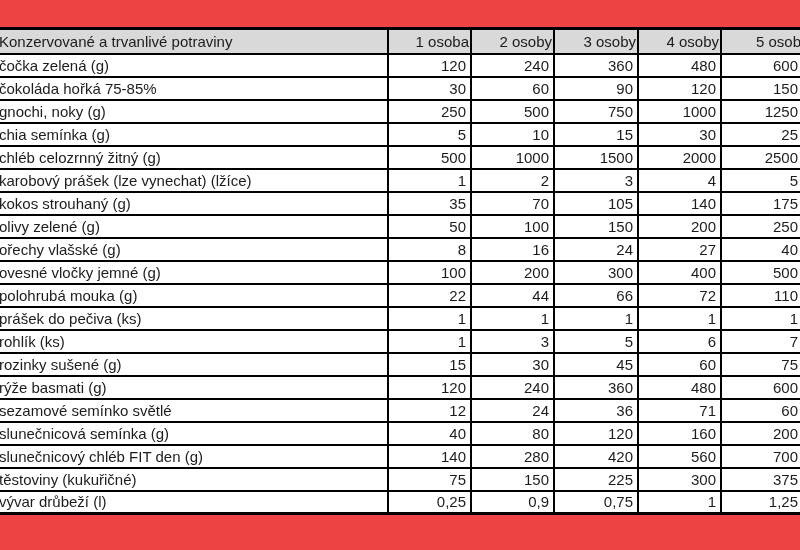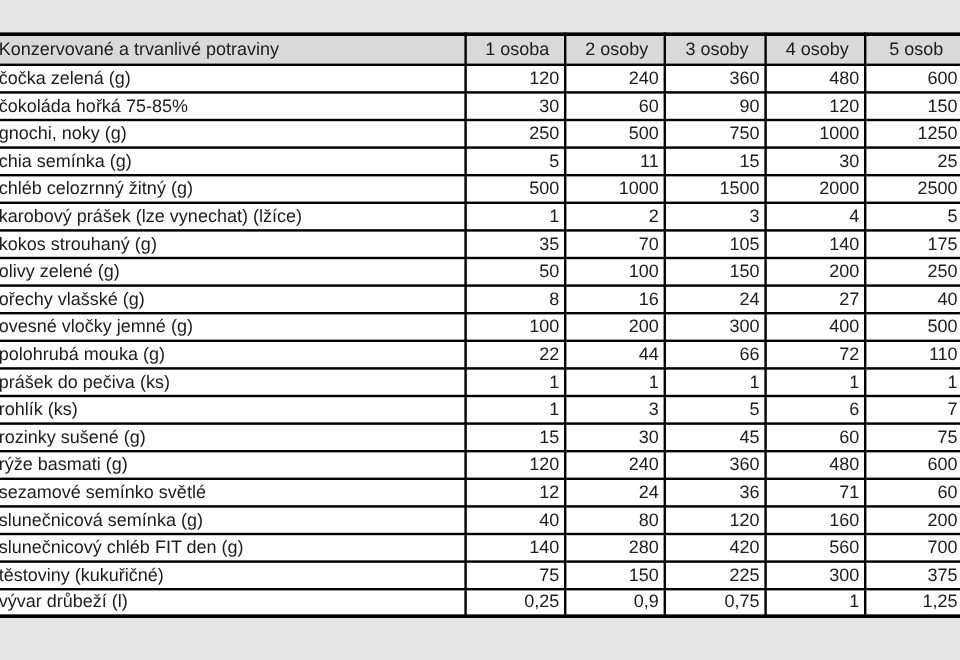--- a/index.html
+++ b/index.html
@@ -5,21 +5,21 @@
   html, body {
     margin: 0;
     padding: 0;
     background: #ffffff;
   }
   .canvas {
     position: relative;
     width: 800px;
     height: 550px;
     overflow: hidden;
-    background: #e5e5e5;
+    background: #ef4444;
     font-family: "Liberation Sans", sans-serif;
   }
   table.food-table {
     position: absolute;
     left: -6px;
     top: 27px;
     width: 808px;
     border-collapse: collapse;
     table-layout: fixed;
     border-top: 3px solid #000;
@@ -32,21 +32,21 @@
     border: 2px solid #000;
     overflow: hidden;
     white-space: nowrap;
     font-weight: normal;
     line-height: 1;
   }
   thead tr { height: 25px; }
   tbody tr { height: 23px; background: #ffffff; }
   thead th { background: #d9d9d9; text-align: left; }
   th.lbl, td.lbl { padding-left: 3px; text-align: left; }
-  th.num { padding-left: 4px; text-align: center; }
+  th.num { padding-left: 4px; text-align: right; }
   td.num { padding-right: 4px; text-align: right; }
 </style>
 </head>
 <body>
 
 <div class="canvas">
   <table class="food-table">
     <colgroup>
         <col style="width: 393px;">
         <col style="width: 83px;">
@@ -86,21 +86,21 @@
           <td class="lbl">gnochi, noky (g)</td>
           <td class="num">250</td>
           <td class="num">500</td>
           <td class="num">750</td>
           <td class="num">1000</td>
           <td class="num">1250</td>
         </tr>
         <tr>
           <td class="lbl">chia semínka (g)</td>
           <td class="num">5</td>
-          <td class="num">11</td>
+          <td class="num">10</td>
           <td class="num">15</td>
           <td class="num">30</td>
           <td class="num">25</td>
         </tr>
         <tr>
           <td class="lbl">chléb celozrnný žitný (g)</td>
           <td class="num">500</td>
           <td class="num">1000</td>
           <td class="num">1500</td>
           <td class="num">2000</td>

